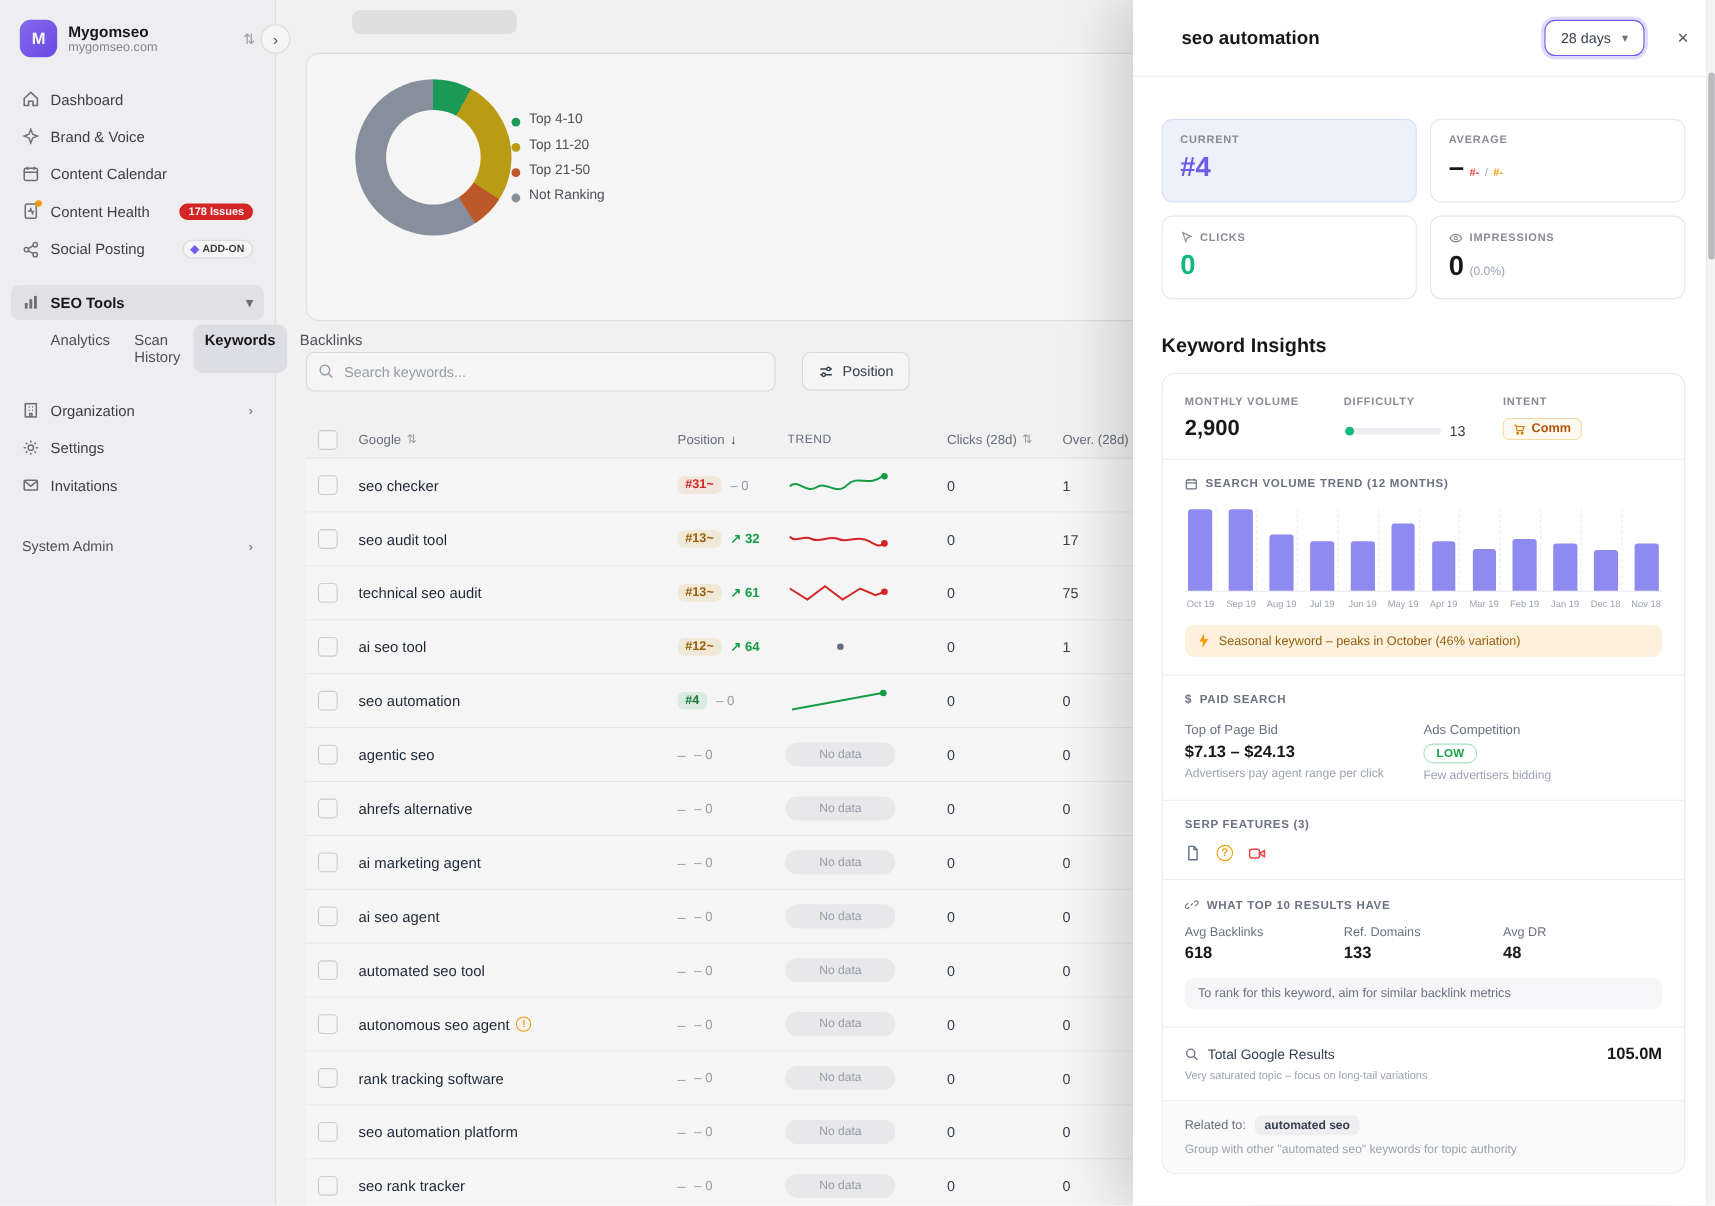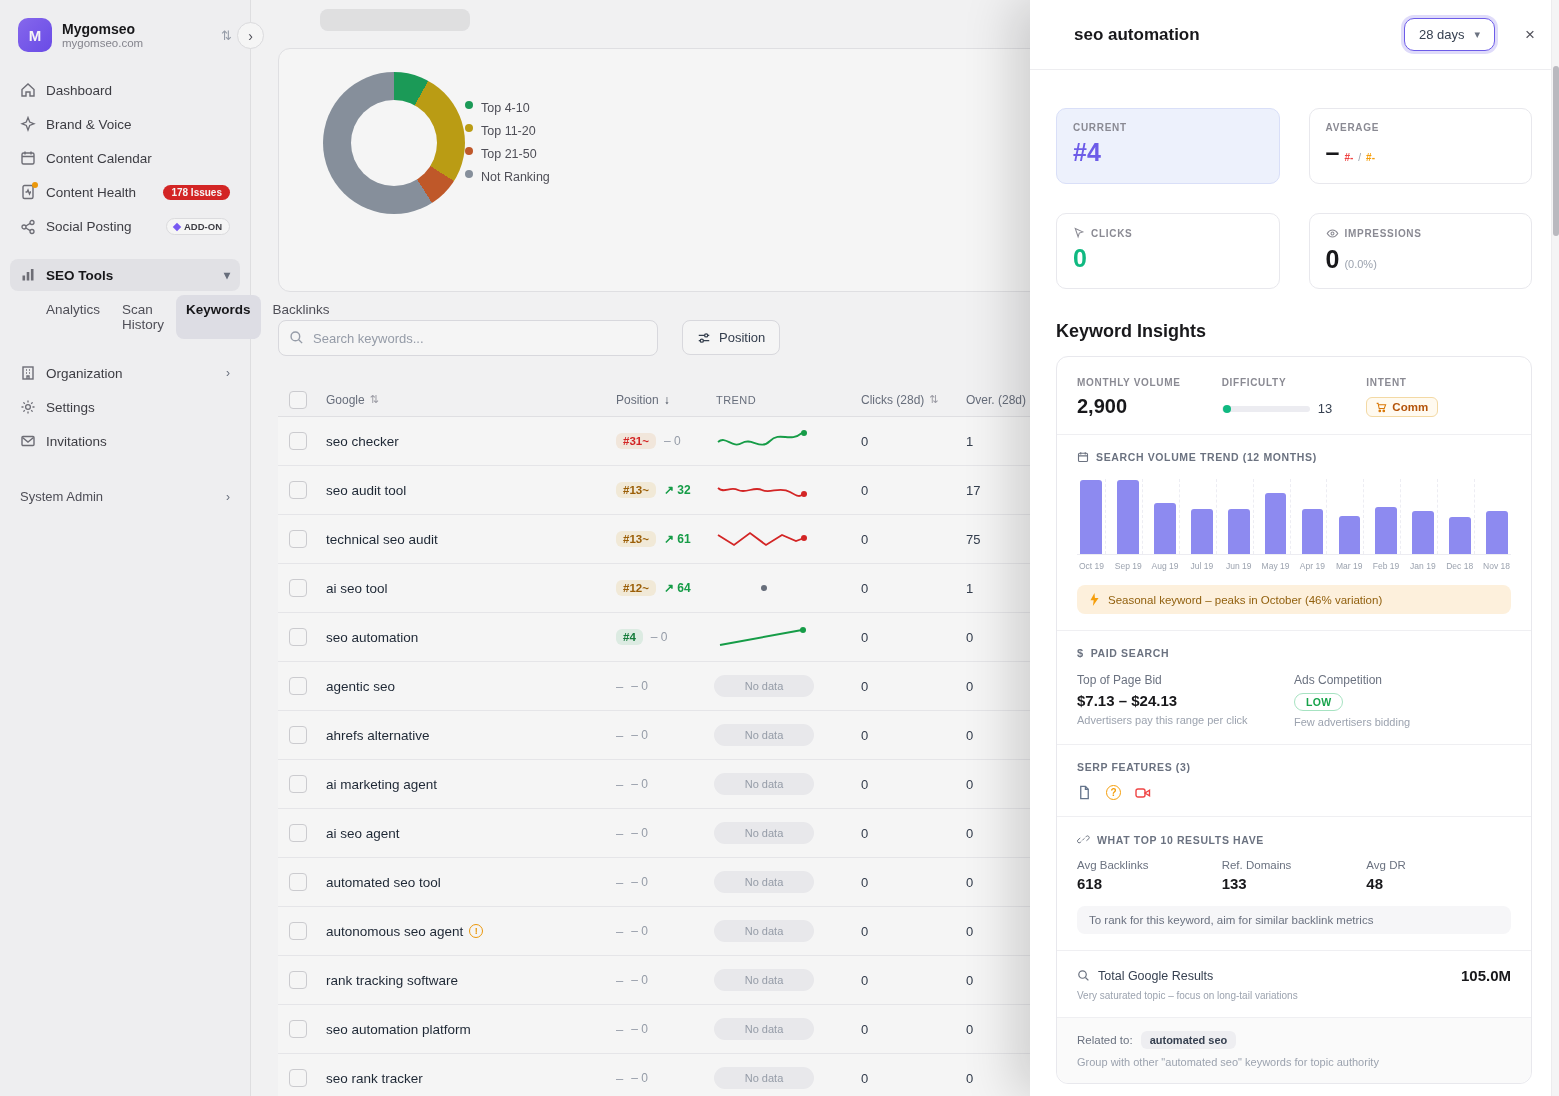--- a/index.html
+++ b/index.html
@@ -32,25 +32,25 @@
   .health-dot { position:absolute; width:6px; height:6px; background:#f59e0b; border-radius:50%; top:-2px; right:-2px; }
 
   
   .main { position:absolute; left:251px; right:0; top:0; bottom:0; }
   .skeleton { position:absolute; left:69px; top:9px; width:150px; height:22px; background:#e8e8ea; border-radius:8px; }
   .collapse-btn { position:absolute; left:-14px; top:22px; width:27px; height:27px; border-radius:50%; background:#fff; border:1px solid #e4e4e7; color:#52525b; font-size:14px; display:flex; align-items:center; justify-content:center; cursor:pointer; z-index:3; }
   .overview-card { position:absolute; left:27px; top:48px; width:800px; height:244px; background:#fff; border:1px solid #e9e9ec; border-radius:12px; }
   .donut { position:absolute; left:44px; top:23px; width:142px; height:142px; border-radius:50%; }
   .donut::after { content:""; position:absolute; inset:28px; background:#fff; border-radius:50%; }
   .legend { position:absolute; left:186px; top:52px; display:flex; flex-direction:column; gap:9px; }
-  .litem { display:flex; align-items:flex-start; gap:8px; font-size:12.5px; color:#52525b; }
+  .litem { display:flex; align-items:flex-end; gap:8px; font-size:12.5px; color:#52525b; }
   .ldot { width:8px; height:8px; border-radius:50%; flex:none; }
 
   .toolbar { position:absolute; left:27px; top:320px; display:flex; gap:24px; }
-  .search-box { position:relative; width:380px; }
+  .search-box { position:relative; width:427px; }
   .search-box svg { position:absolute; left:11px; top:10px; color:#9ca3af; }
   .search-input { width:100%; height:36px; border:1px solid #e1e1e6; border-radius:8px; background:#fff; padding:0 12px 0 34px; font-size:13px; font-family:"Liberation Sans",sans-serif; color:#374151; outline:none; }
   .search-input::placeholder { color:#9ca3af; }
   .pos-btn { height:35px; padding:0 14px; border:1px solid #e1e1e6; border-radius:8px; background:#fff; font-size:13px; color:#374151; display:flex; align-items:center; gap:8px; cursor:pointer; font-family:"Liberation Sans",sans-serif; }
 
   .ktable { position:absolute; left:27px; top:383px; width:860px; }
   .thead, .trow { display:grid; grid-template-columns:40px 290px 100px 145px 105px 120px; align-items:center; }
   .thead { height:34px; border-bottom:1px solid #e8e8ec; font-size:12px; color:#6b7280; }
   .th { display:flex; align-items:center; gap:5px; padding-left:8px; cursor:pointer; }
   .th.upper { font-size:11px; letter-spacing:.04em; }
@@ -79,21 +79,21 @@
 
   
   .drawer { position:absolute; right:0; top:0; bottom:0; width:529px; background:#fff; z-index:10; box-shadow:-16px 0 48px rgba(0,0,0,.16); }
   .drawer-header { height:70px; border-bottom:1px solid #ededf0; display:flex; align-items:center; padding:0 20px 0 44px; }
   .drawer-title { font-size:17px; font-weight:bold; color:#18181b; flex:1; }
   .range-select { border:1.5px solid #6d5ce8; box-shadow:0 0 0 3px rgba(109,92,232,.22); border-radius:10px; background:#fff; padding:8px 14px; font-size:13px; color:#374151; display:flex; align-items:center; gap:10px; cursor:pointer; font-family:"Liberation Sans",sans-serif; margin-right:26px; }
   .range-select .chev { color:#6b7280; font-size:11px; }
   .close-btn { background:none; border:none; color:#52525b; font-size:17px; cursor:pointer; padding:4px; font-family:"Liberation Sans",sans-serif; }
   .drawer-body { padding:38px 27px 0 26px; }
 
-  .stat-grid { display:grid; grid-template-columns:1fr 1fr; gap:29px; }
+  .stat-grid { display:grid; grid-template-columns:1fr 1fr; gap:12px; }
   .scard { border:1px solid #e8e8ed; border-radius:10px; background:#fff; padding:13px 16px; height:76px; }
   .scard.active { background:#edf1fc; border-color:#d9dff8; }
   .slabel { font-size:10px; letter-spacing:.07em; color:#8a8a93; font-weight:bold; display:flex; align-items:center; gap:6px; }
   .slabel svg { color:#8a8a93; }
   .sval { margin-top:5px; font-size:25px; font-weight:bold; color:#18181b; display:flex; align-items:baseline; gap:5px; }
   .sval.purple { color:#6d5ce8; }
   .sval.green { color:#10b981; }
   .sub { font-size:10px; font-weight:bold; }
   .sub.red { color:#ef4444; }
   .sub.gray { color:#9ca3af; font-weight:normal; }
@@ -742,21 +742,21 @@
       <div class="sep"></div>
 
       <div class="sub-label">
         <span class="glyph">$</span>
         <span>PAID SEARCH</span>
       </div>
       <div class="paid-cols">
         <div class="paid-col">
           <div class="pc-label">Top of Page Bid</div>
           <div class="pc-value">$7.13 – $24.13</div>
-          <div class="pc-sub">Advertisers pay this range per click</div>
+          <div class="pc-sub">Advertisers pay agent range per click</div>
         </div>
         <div class="paid-col">
           <div class="pc-label">Ads Competition</div>
           <span class="low-pill">LOW</span>
           <div class="pc-sub">Few advertisers bidding</div>
         </div>
       </div>
 
       <div class="sep"></div>
 

